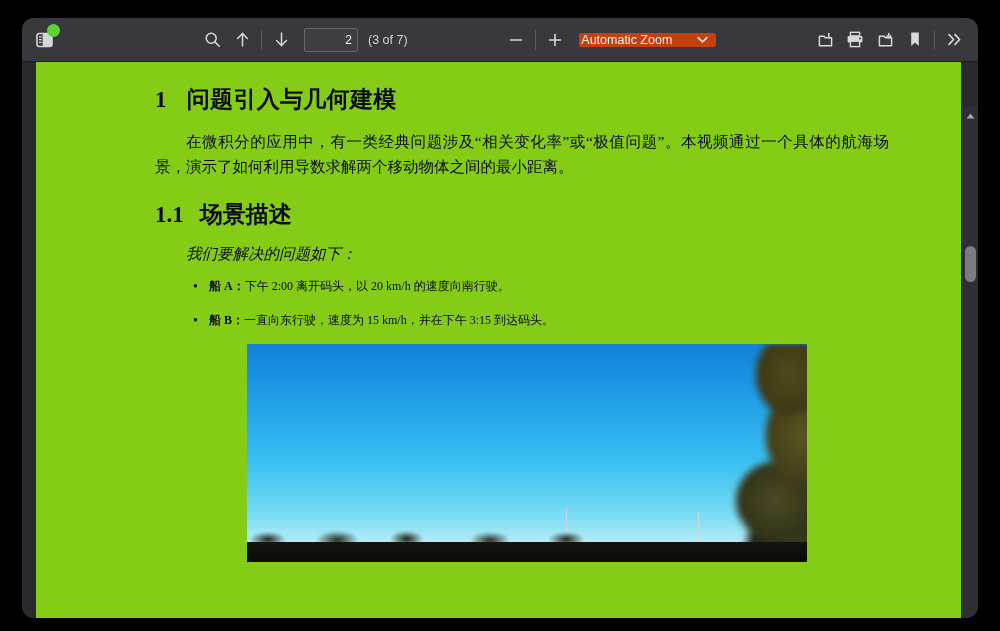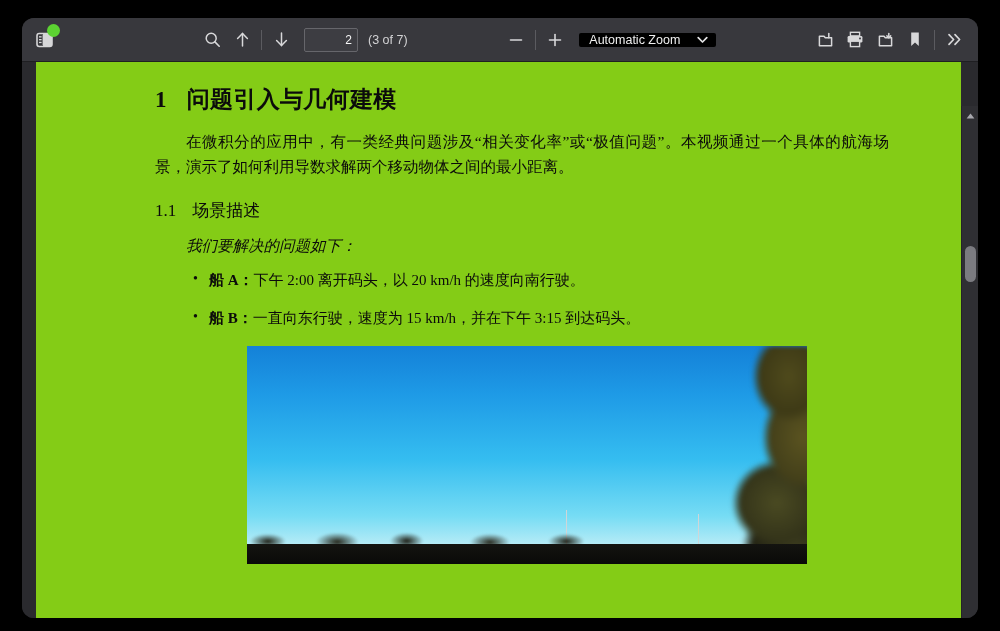--- a/index.html
+++ b/index.html
@@ -94,26 +94,26 @@
     margin-left: 10px;
     white-space: nowrap;
   }
 
   .spacer-left  { width: 126px; flex: none; }
   .spacer-right { flex: 1 1 auto; }
 
   #zoom-select {
     height: 14px;
     min-width: 137px;
-    background: #000000;
+    background: #c2410c;
     border-radius: 2px;
     display: flex;
     align-items: center;
     justify-content: space-between;
-    padding: 0 8px 0 10px;
+    padding: 0 8px 0 2px;
     margin-left: 9px;
     box-sizing: border-box;
   }
   #zoom-select-label {
     color: #f0f0f0;
     font-size: 12.5px;
     white-space: nowrap;
   }
   .chev { margin-left: 14px; }
 
@@ -160,41 +160,41 @@
   #intro-paragraph {
     font-size: 15.5px;
     line-height: 1.62;
     margin: 12px 0 20px 0;
     text-indent: 2em;
     text-align: justify;
     padding-right: 10px;
   }
 
   #subsection-heading {
-    font-size: 17px;
-    font-weight: normal;
+    font-size: 23px;
+    font-weight: bold;
     margin: 0 0 12px 0;
   }
   .subheading-num { margin-right: 16px; }
 
   #list-lead {
     font-size: 15.5px;
     line-height: 1.6;
     margin: 0 0 10px 0;
     text-indent: 2em;
     font-style: italic;
   }
 
   #bullet-list {
     margin: 0;
     padding: 0 0 0 38px;
     list-style: none;
   }
   .bullet-item {
-    font-size: 15px;
+    font-size: 12px;
     line-height: 1.55;
     margin-bottom: 15px;
     position: relative;
     padding-left: 16px;
   }
   .bullet-item::before {
     content: "•";
     position: absolute;
     left: 0;
     top: -1px;

